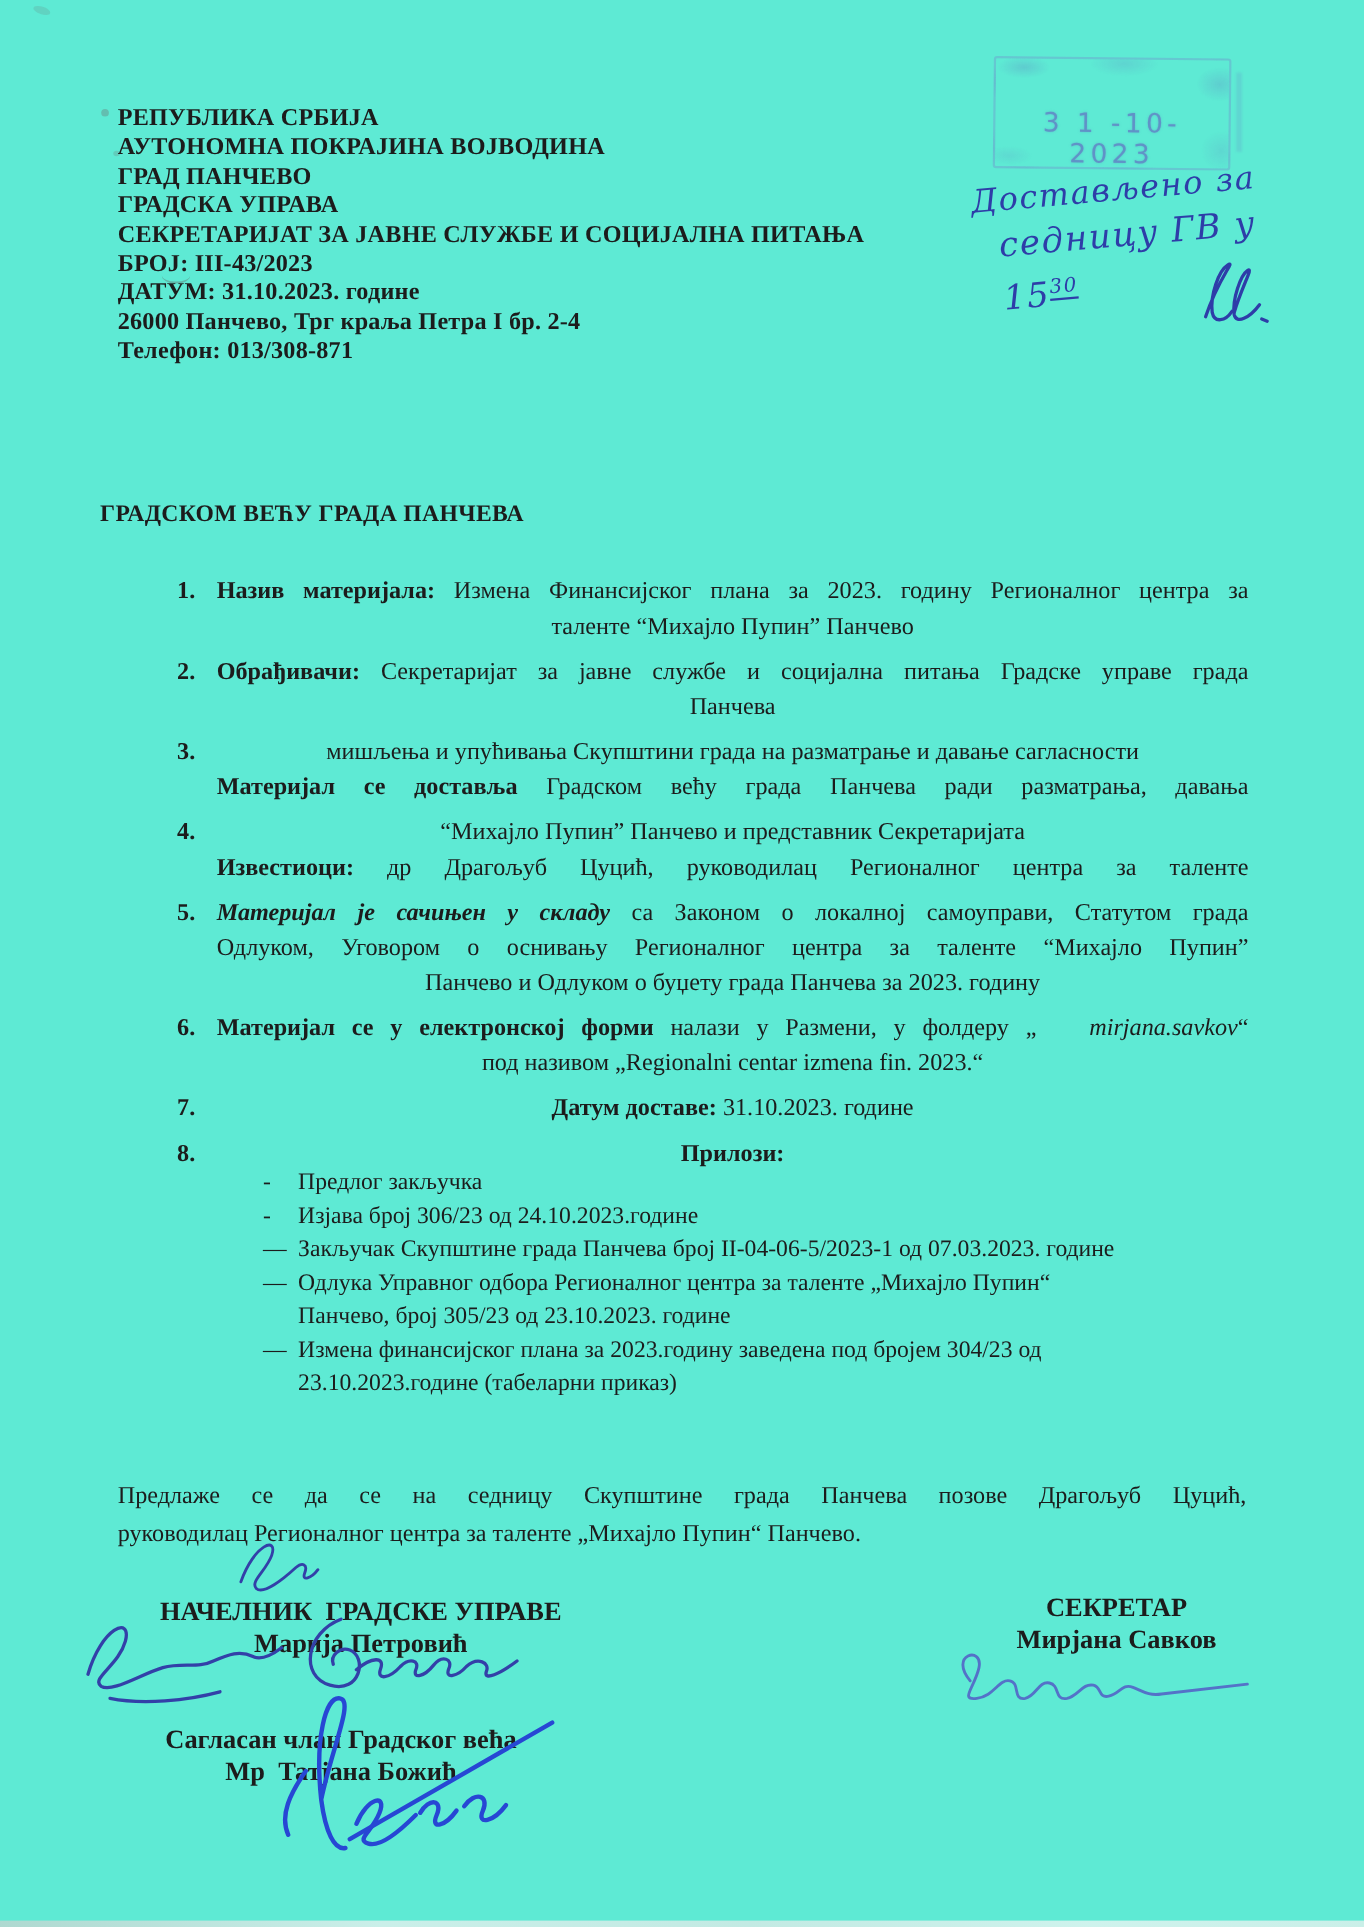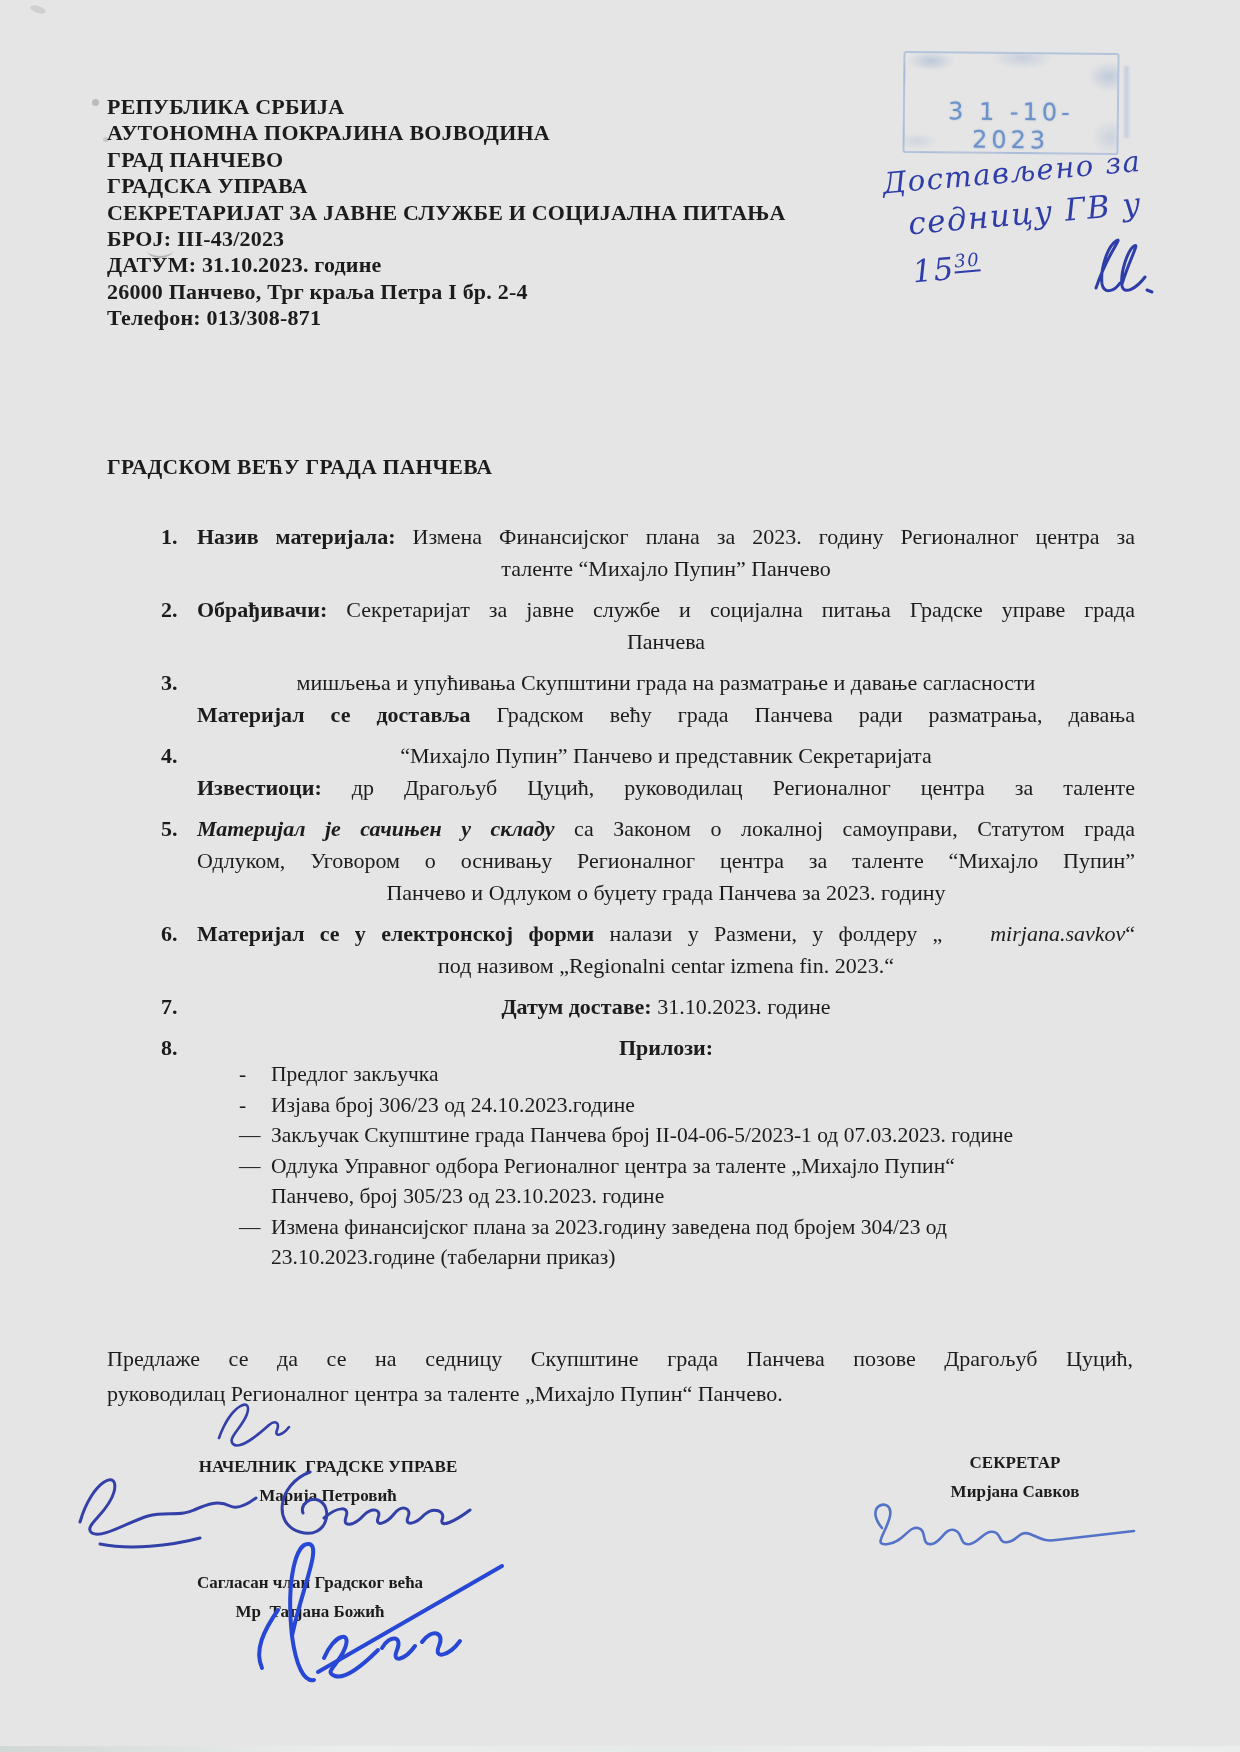--- a/index.html
+++ b/index.html
@@ -1,44 +1,44 @@
 <!DOCTYPE html>
 <html><head>
 <meta charset="utf-8">
 <style>
   html,body{margin:0;padding:0;background:#ffffff;}
-  .page{position:relative;width:1240px;height:1752px;background:#e5e5e5;overflow:hidden;
+  .page{position:relative;width:1240px;height:1752px;background:#5eead4;overflow:hidden;
         font-family:"Liberation Serif",serif;color:#1c1c1c;}
 
   
   .hdr{position:absolute;left:107px;top:94px;font-weight:bold;font-size:22px;line-height:26.4px;letter-spacing:.2px;}
 
   
-  .addr{position:absolute;left:107px;top:455px;font-weight:bold;font-size:21.5px;letter-spacing:.3px;}
+  .addr{position:absolute;left:91px;top:455px;font-weight:bold;font-size:21.5px;letter-spacing:.3px;}
 
   
   .items{position:absolute;left:161px;top:521px;width:974px;font-size:22px;line-height:32px;}
   .item{display:flex;margin-bottom:9px;}
   .num{width:36px;flex:none;font-weight:bold;}
   .itext{flex:1;}
   .ln{text-align:center;}
   .ln.j{text-align:justify;text-align-last:justify;}
 
   
   .attach{position:absolute;left:239px;top:1059px;width:905px;font-size:21.5px;line-height:30.5px;}
   .arow{display:flex;}
   .adash{width:32px;flex:none;}
   .atext{flex:1;}
 
   
   .closing{position:absolute;left:107px;top:1342px;width:1026px;font-size:22px;line-height:34.5px;}
   .closing .j{text-align:justify;text-align-last:justify;}
 
   
-  .sigblock{position:absolute;text-align:center;font-weight:bold;font-size:17px;line-height:29px;}
+  .sigblock{position:absolute;text-align:center;font-weight:bold;font-size:24px;line-height:29px;}
   .sig-head{left:118px;top:1452px;width:420px;}
   .sig-secr{left:830px;top:1448px;width:370px;}
   .sig-agree{left:100px;top:1568px;width:420px;}
 
   
   .stamp{position:absolute;left:903px;top:52px;width:212px;height:98px;
          border:2px solid rgba(112,150,205,.42);border-radius:3px;transform:rotate(.6deg);
          background:
            radial-gradient(ellipse 34px 14px at 12% 8%, rgba(95,135,195,.30), transparent 70%),
            radial-gradient(ellipse 44px 16px at 55% 4%, rgba(95,135,195,.22), transparent 70%),

